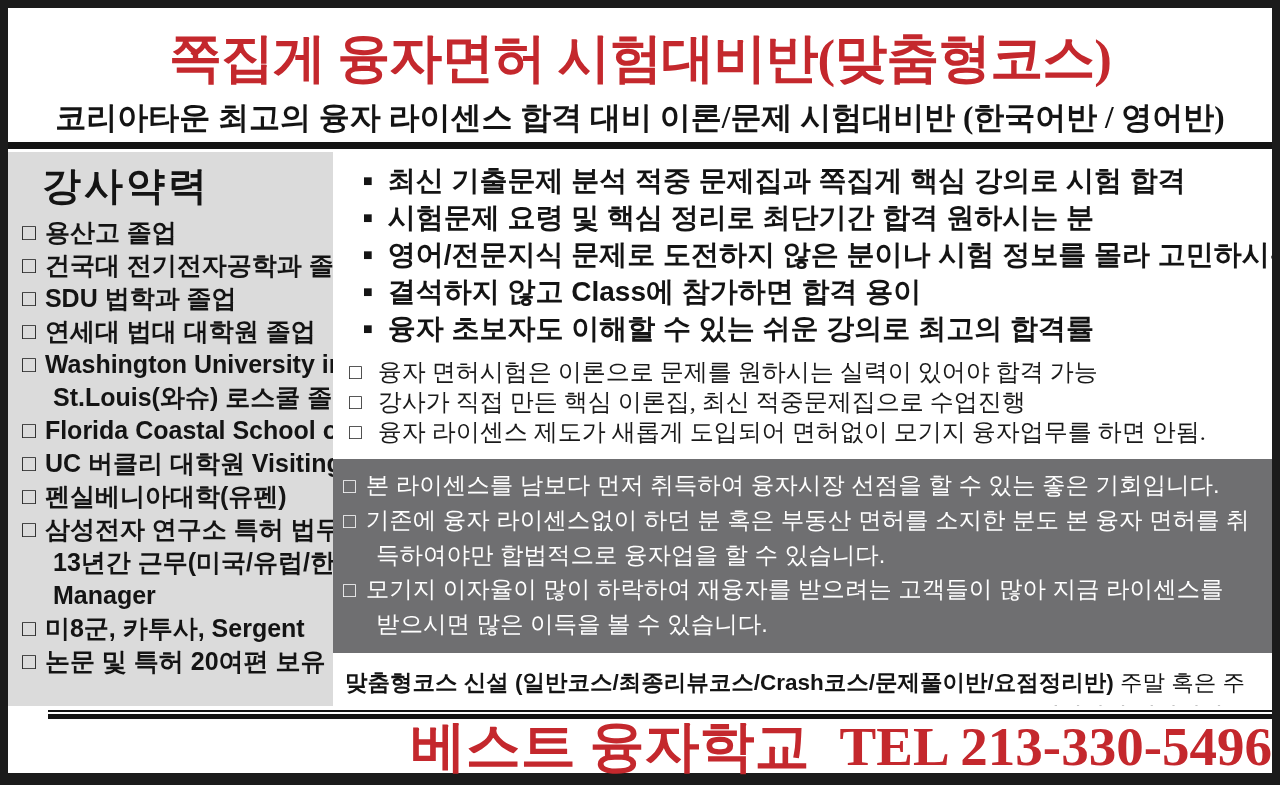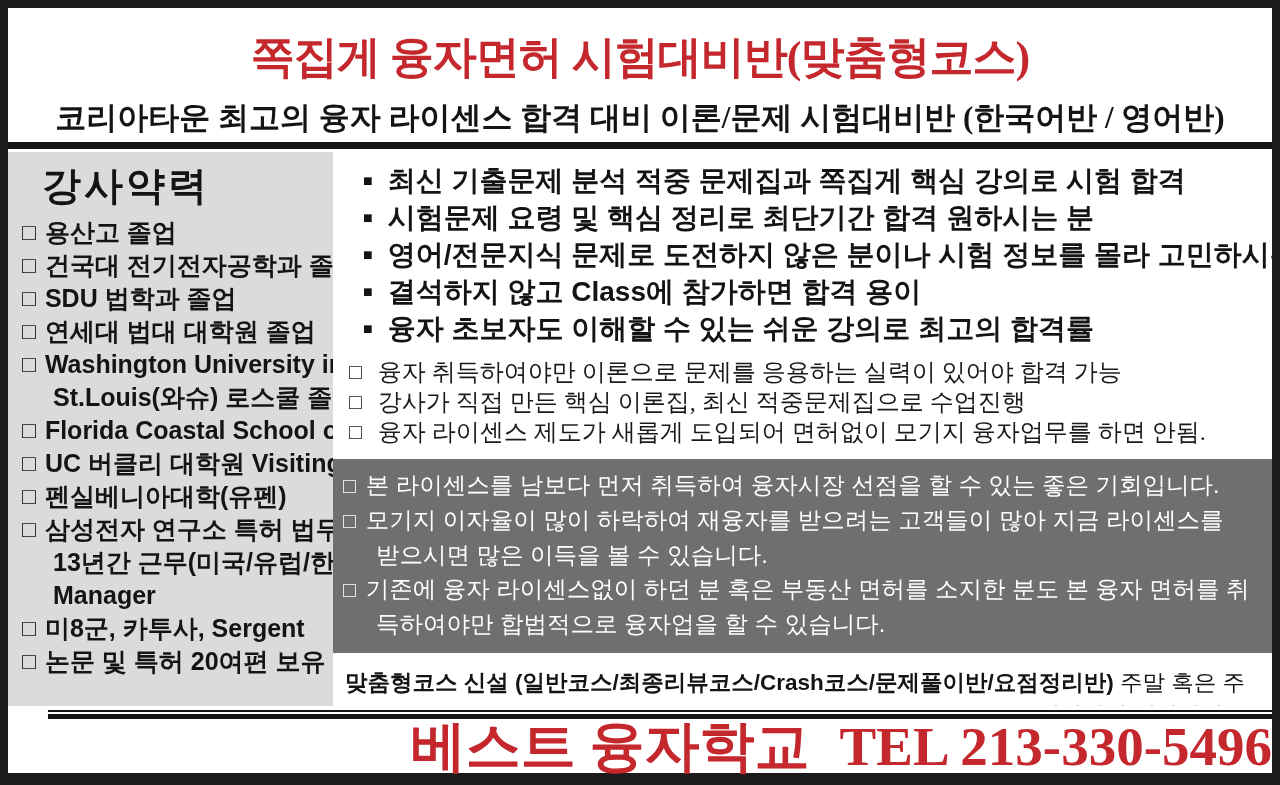--- a/index.html
+++ b/index.html
@@ -7,21 +7,21 @@
   body { font-family:"Liberation Sans", sans-serif; color:#111; overflow:hidden; }
   .page {
     width:1280px; height:785px;
     border:8px solid #1b1b1b; border-bottom-width:12px;
     background:#fff; position:relative;
   }
   
   .header { text-align:center; padding-top:10px; }
   .main-title {
     font-family:"Liberation Serif", serif;
-    font-weight:bold; font-size:44px; line-height:80px;
+    font-weight:bold; font-size:53px; line-height:80px;
     letter-spacing:-1px; white-space:nowrap;
   }
   .subtitle {
     font-family:"Liberation Serif", serif;
     font-weight:bold; font-size:31px; line-height:40px;
     color:#141414; white-space:nowrap;
   }
   .header-rule { height:7px; background:#141414; margin-top:4px; }
   
   .body-row { display:flex; margin-top:3px; height:554px; }
@@ -170,36 +170,36 @@
           </div>
         <div class="hl-row">
             <span class="sq">■</span>
             <span>융자 초보자도 이해할 수 있는 쉬운 강의로 최고의 합격률</span>
           </div>
       </div>
 
       <div class="notes">
         <div class="note-row">
             <span class="cb">□</span>
-            <span>융자 취득하여야만 이론으로 문제를 응용하는 실력이 있어야 합격 가능</span>
+            <span>융자 면허시험은 이론으로 문제를 원하시는 실력이 있어야 합격 가능</span>
           </div>
         <div class="note-row">
             <span class="cb">□</span>
             <span>강사가 직접 만든 핵심 이론집, 최신 적중문제집으로 수업진행</span>
           </div>
         <div class="note-row">
             <span class="cb">□</span>
             <span>융자 라이센스 제도가 새롭게 도입되어 면허없이 모기지 융자업무를 하면 안됨.</span>
           </div>
       </div>
 
       <div class="benefits-box">
         <div class="gb-item"><span class="cb">□</span><span>본 라이센스를 남보다 먼저 취득하여 융자시장 선점을 할 수 있는 좋은 기회입니다.</span></div>
+        <div class="gb-item"><span class="cb">□</span><span>기존에 융자 라이센스없이 하던 분 혹은 부동산 면허를 소지한 분도 본 융자 면허를 취득하여야만 합법적으로 융자업을 할 수 있습니다.</span></div>
         <div class="gb-item"><span class="cb">□</span><span>모기지 이자율이 많이 하락하여 재융자를 받으려는 고객들이 많아 지금 라이센스를 받으시면 많은 이득을 볼 수 있습니다.</span></div>
-        <div class="gb-item"><span class="cb">□</span><span>기존에 융자 라이센스없이 하던 분 혹은 부동산 면허를 소지한 분도 본 융자 면허를 취득하여야만 합법적으로 융자업을 할 수 있습니다.</span></div>
       </div>
 
       <div class="course-note"><b>맞춤형코스 신설 (일반코스/최종리뷰코스/Crash코스/문제풀이반/요점정리반)</b><span> 주말 혹은 주중에 수험생의 사정에 맞추어 최종적으로 시험에 맞추어 강의 진행함. </span><b>개별적인 전화상담 (213-330-5496) 요망합니다</b></div>
 
     </div>
   </div>
 
   <div class="footer-rule">
     <div class="thin"></div>
     <div class="gap"></div>

